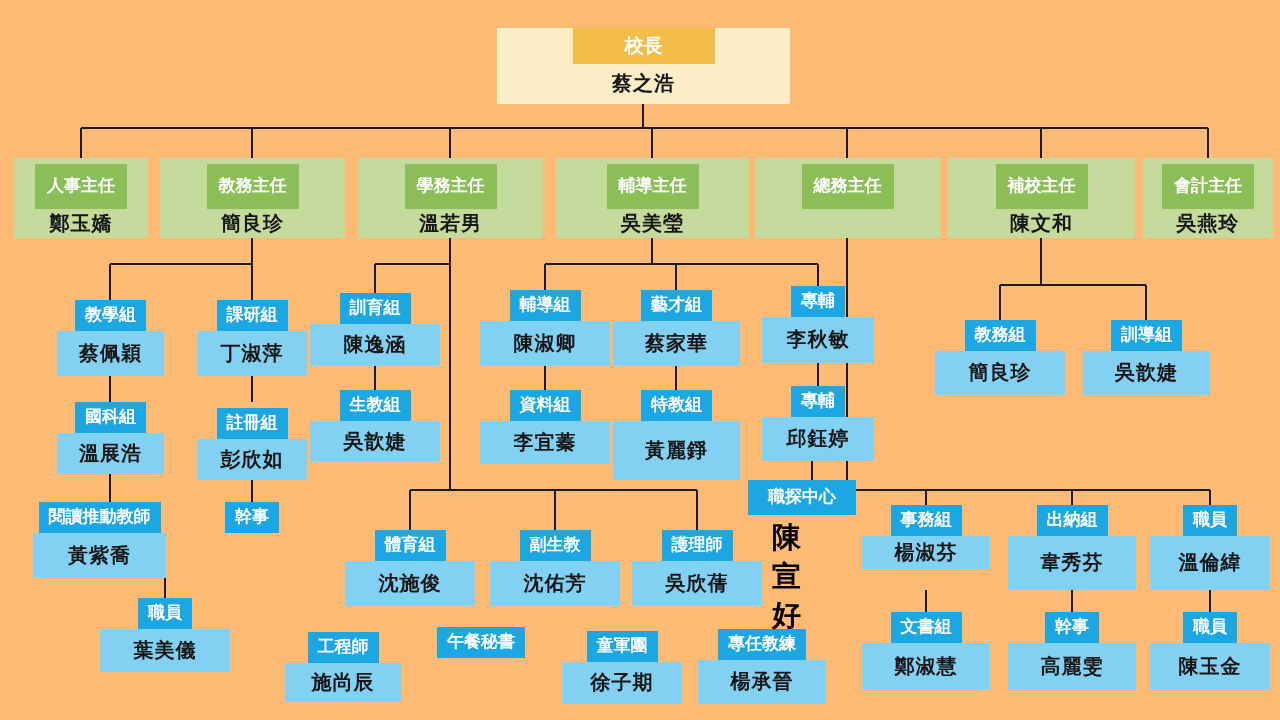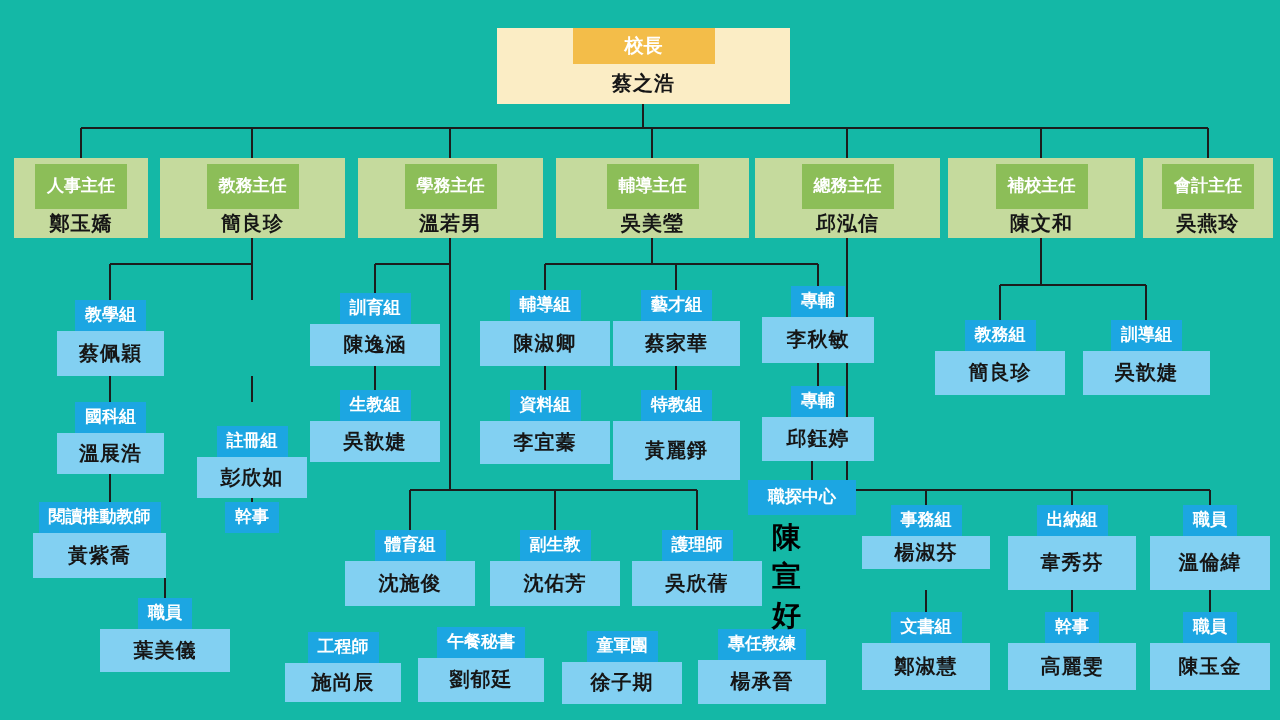--- a/index.html
+++ b/index.html
@@ -1,17 +1,17 @@
 <!DOCTYPE html>
 <html><head>
 <meta charset="utf-8">
 <style>
   html,body{margin:0;padding:0;background:#fff;}
   .stage{
-    position:relative;width:1280px;height:720px;background:#14b8a6;
+    position:relative;width:1280px;height:720px;background:#fdba74;
     font-family:"Liberation Sans",sans-serif;overflow:hidden;
   }
   svg.connectors{position:absolute;left:0;top:0;width:1280px;height:720px;}
   .node{
     position:absolute;display:flex;flex-direction:column;align-items:center;
     box-sizing:border-box;text-align:center;
   }
   .band{
     display:inline-block;padding:10px 12px;font-weight:700;font-size:17px;
     color:#ffffff;white-space:nowrap;line-height:1.45;
@@ -69,40 +69,43 @@
   <div class="node green" style="left:358px;top:158px;width:185px;height:80px">
     <div class="band">學務主任</div>
     <div class="body">溫若男</div>
   </div>
   <div class="node green" style="left:556px;top:158px;width:193px;height:80px">
     <div class="band">輔導主任</div>
     <div class="body">吳美瑩</div>
   </div>
   <div class="node green" style="left:755px;top:158px;width:185px;height:80px">
     <div class="band">總務主任</div>
-    <div class="body">邱泓信</div>
   </div>
   <div class="node green" style="left:948px;top:158px;width:187px;height:80px">
     <div class="band">補校主任</div>
     <div class="body">陳文和</div>
   </div>
   <div class="node green" style="left:1143px;top:158px;width:130px;height:80px">
     <div class="band">會計主任</div>
     <div class="body">吳燕玲</div>
   </div>
 
   <div class="node blue" style="left:57px;top:300px;width:107px;height:76px">
     <div class="band">教學組</div>
     <div class="body">蔡佩穎</div>
   </div>
+  <div class="node blue" style="left:197px;top:300px;width:110px;height:76px">
+    <div class="band">課研組</div>
+    <div class="body">丁淑萍</div>
+  </div>
   <div class="node blue" style="left:57px;top:402px;width:107px;height:72px">
     <div class="band">國科組</div>
     <div class="body">溫展浩</div>
   </div>
-  <div class="node blue" style="left:197px;top:426px;width:110px;height:72px">
+  <div class="node blue" style="left:197px;top:408px;width:110px;height:72px">
     <div class="band">註冊組</div>
     <div class="body">彭欣如</div>
   </div>
   <div class="node blue" style="left:33px;top:502px;width:133px;height:76px">
     <div class="band">閱讀推動教師</div>
     <div class="body">黃紫喬</div>
   </div>
   <div class="node blue" style="left:197px;top:502px;width:110px;height:76px">
     <div class="band">幹事</div>
   </div>
@@ -130,21 +133,20 @@
   <div class="node blue" style="left:632px;top:530px;width:130px;height:76px">
     <div class="band">護理師</div>
     <div class="body">吳欣蒨</div>
   </div>
   <div class="node blue" style="left:285px;top:632px;width:116px;height:70px">
     <div class="band">工程師</div>
     <div class="body">施尚辰</div>
   </div>
   <div class="node blue" style="left:418px;top:627px;width:126px;height:75px">
     <div class="band">午餐秘書</div>
-    <div class="body">劉郁廷</div>
   </div>
   <div class="node blue" style="left:562px;top:631px;width:120px;height:73px">
     <div class="band">童軍團</div>
     <div class="body">徐子期</div>
   </div>
   <div class="node blue" style="left:698px;top:629px;width:128px;height:75px">
     <div class="band">專任教練</div>
     <div class="body">楊承晉</div>
   </div>
 

